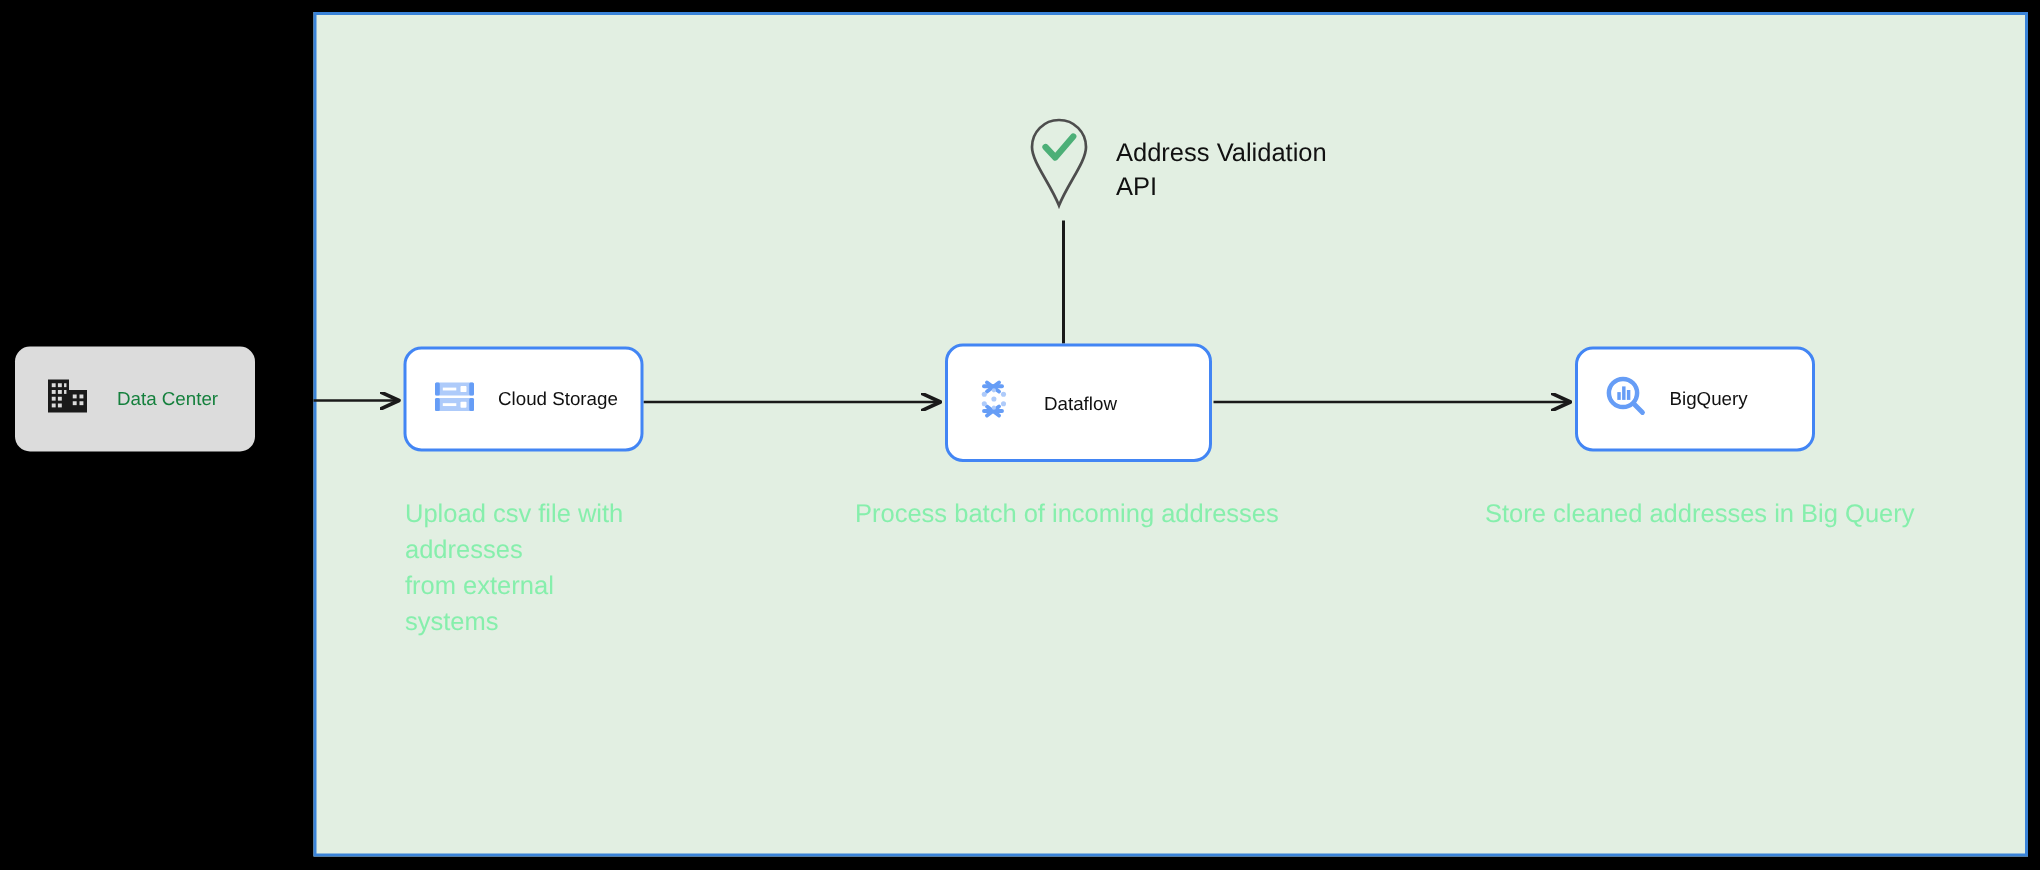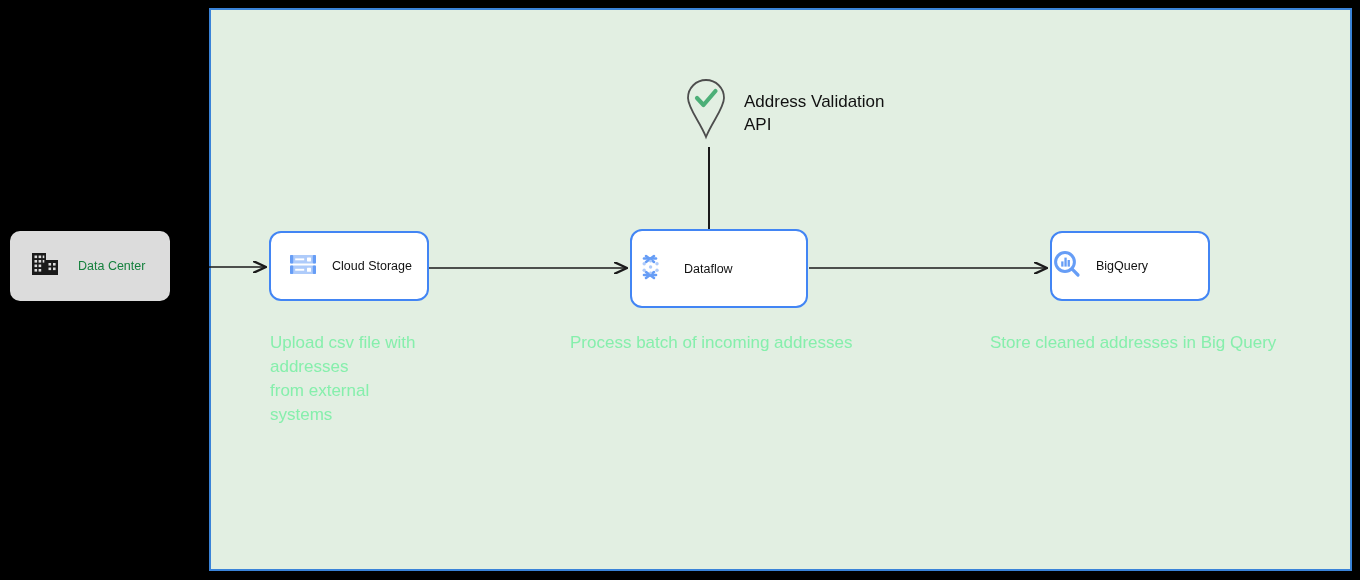--- a/index.html
+++ b/index.html
@@ -86,30 +86,31 @@
     padding-left: 17px;
     gap: 14px;
   }
 
   
   #node-dataflow {
     left: 630px;
     top: 229px;
     width: 178px;
     height: 79px;
-    padding-left: 6px;
+    padding-left: 18px;
     gap: 14px;
   }
 
   
   #node-bigquery {
     left: 1050px;
     top: 231px;
     width: 160px;
     height: 70px;
+    padding-left: 17px;
     gap: 14px;
   }
 
   
   #node-api {
     position: absolute;
     left: 686px;
     top: 78px;
     display: flex;
     align-items: flex-start;

